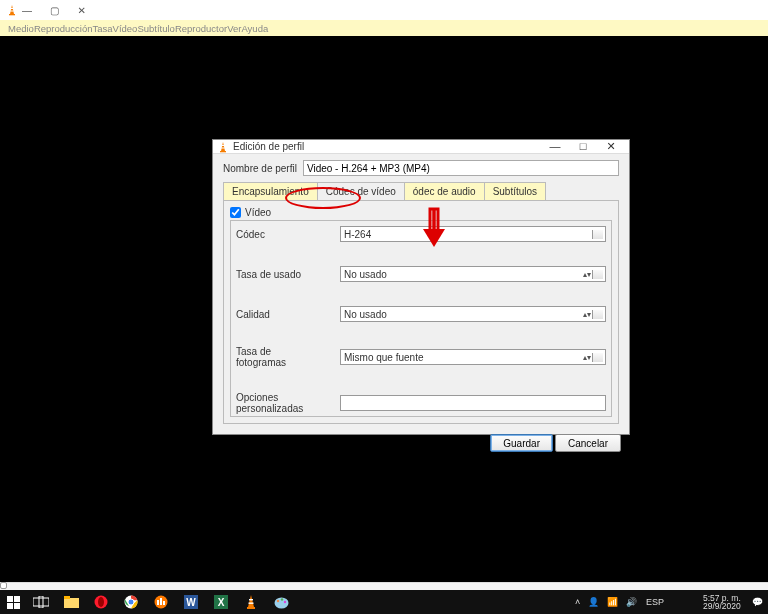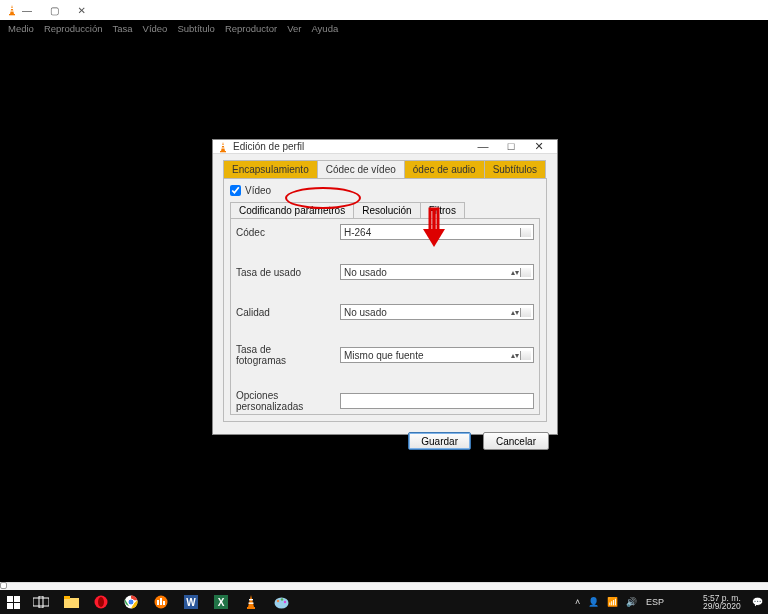--- a/index.html
+++ b/index.html
@@ -4,59 +4,59 @@
 <style>
 * { box-sizing: border-box; margin: 0; padding: 0; font-family: "Segoe UI", Tahoma, sans-serif; }
 body { width: 768px; height: 614px; overflow: hidden; background: #fff; position: relative; }
 
 
 .vlc-window { position: absolute; inset: 0; background: #fff; display: flex; flex-direction: column; }
 .vlc-titlebar { height: 20px; background: #fff; display: flex; align-items: center; padding: 0 6px; font-size: 10px; color: #888; }
 .vlc-titlebar .cone { width: 12px; height: 12px; margin-right: 4px; display:inline-flex; align-items:center; justify-content:center;}
 .vlc-titlebar .title { flex: 1; }
 .vlc-titlebar .winbtns { display: flex; gap: 18px; color: #555; font-size: 10px; }
-.vlc-menubar { height: 16px; background: #000000; display: flex; gap: 10px; padding: 0 8px; font-size: 9.5px; color: #888; align-items: center; }
+.vlc-menubar { height: 16px; background: #fef9c3; display: flex; padding: 0 8px; font-size: 9.5px; color: #888; align-items: center; }
 .vlc-video { flex: 1; background: #000; }
 .vlc-timeline { height: 8px; background: #f4f4f4; position: relative; border-top:1px solid #ddd;}
 .vlc-timeline .knob { position:absolute; left:0; top:-1px; width:7px; height:7px; border:1px solid #999; background:#fff; border-radius:2px;}
 .vlc-controls { height: 24px; background: #efefef; display: flex; align-items: center; padding: 0 6px; gap: 2px; }
 .ctrl-btn { width: 20px; height: 18px; border: 1px solid #ccc; background: linear-gradient(#fff,#eee); border-radius: 2px; display: flex; align-items: center; justify-content: center; font-size: 9px; color: #444; }
 .ctrl-sep { width: 6px; }
 .ctrl-group { display:flex; gap:2px; }
 .vol { margin-left: auto; display: flex; align-items: center; gap: 3px; }
 .vol .speaker { font-size: 11px; color: #777; }
 .vol .bar { width: 38px; height: 10px; background: linear-gradient(90deg,#6c3,#fc0,#f60); clip-path: polygon(0 70%,100% 0,100% 100%,0 100%); }
 .vol .pct { font-size: 9px; color: #777; }
 
 
-.dialog { position: absolute; left: 212px; top: 139px; width: 346px; height: 296px; background: #f0f0f0; border: 1px solid #888; box-shadow: 2px 2px 6px rgba(0,0,0,.3); display:flex; flex-direction:column;}
+.dialog { position: absolute; left: 212px; top: 139px; width: 418px; height: 296px; background: #f0f0f0; border: 1px solid #888; box-shadow: 2px 2px 6px rgba(0,0,0,.3); display:flex; flex-direction:column;}
 .dlg-titlebar { height: 20px; background: #fff; display: flex; align-items: center; padding: 0 4px; font-size: 10px; color: #333; border-bottom:1px solid #ddd;}
 .dlg-titlebar .cone { width:12px; height:12px; margin-right:4px;}
 .dlg-titlebar .t { flex: 1; font-weight:400;}
 .dlg-titlebar .wb { display:flex; }
 .dlg-titlebar .wb span { width:28px; text-align:center; font-size:11px; color:#333;}
 .dlg-body { padding: 6px 10px 4px 10px; display:flex; flex-direction:column; flex:1;}
 .field-row { display:flex; align-items:center; margin-bottom:6px; gap:6px; font-size:10px; color:#333;}
 .field-row input[type=text]{ flex:1; height:16px; border:1px solid #aaa; background:#fff; padding:0 3px; font-size:10px;}
 .tabs { display:flex; font-size:10px; color:#333; border-bottom:1px solid #bbb; }
-.tab { padding:3px 8px; background:#eab308; border:1px solid #bbb; border-bottom:none; margin-right:-1px; position:relative;}
+.tab { padding:3px 8px; background:#fef9c3; border:1px solid #bbb; border-bottom:none; margin-right:-1px; position:relative;}
 .tab.active { background:#f0f0f0; }
 .tab-pane { border:1px solid #bbb; border-top:none; padding:4px 6px 6px 6px; background:#f0f0f0; flex:1; display:flex; flex-direction:column;}
 .chk { display:flex; align-items:center; gap:4px; font-size:10px; color:#333; margin:2px 0;}
 .chk input{ width:11px; height:11px; }
 .subtabs { display:flex; font-size:10px; margin-top:4px; }
 .subtab { padding:2px 8px; background:#eee; border:1px solid #bbb; border-bottom:none; margin-right:-1px;}
 .subtab.active { background:#f0f0f0;}
 .form { border:1px solid #bbb; padding:5px 5px 2px 5px; display:grid; grid-template-columns: 80px 1fr; row-gap:3px; column-gap:6px; font-size:10px; color:#333; align-items:center;gap:24px;}
 .form select,.form .combo,.form input.txt{ height:16px; border:1px solid #999; background:#fff; font-size:10px; padding:0 3px; width:100%;}
 .combo { display:flex; align-items:center; padding-right:15px; position:relative;}
 .combo::after{ content:""; position:absolute; right:2px; top:3px; width:10px; height:9px; border-left:1px solid #999; background:linear-gradient(#fafafa,#e3e3e3);}
 .combo .spinner{ position:absolute; right:14px; font-size:8px; color:#555;}
 .combo .val{ color:#333; }
-.btnrow { display:flex; justify-content:flex-end; gap:12px; padding:6px 8px;}
+.btnrow { display:flex; justify-content:flex-end; gap:2px; padding:6px 8px;}
 .btn { height:18px; padding:0 12px; font-size:10px; background:linear-gradient(#fdfdfd,#e6e6e6); border:1px solid #8a8a8a; border-radius:2px; display:flex; align-items:center;}
 .btn.primary{ border:1px solid #3b78b5; box-shadow:0 0 0 1px #7db2e8 inset;}
 
 
 .anno-circle { position:absolute; left:285px; top:187px; width:76px; height:22px; border:2.5px solid #d00; border-radius:50%; pointer-events:none;}
 .anno-arrow { position:absolute; left:419px; top:205px; pointer-events:none;}
 
 
 .taskbar { position:absolute; left:0; bottom:0; width:100%; height:24px; background:#111; display:flex; align-items:center; color:#fff;}
 .taskbar .start{ width:26px; height:100%; display:flex; align-items:center; justify-content:center;}
@@ -139,36 +139,35 @@
         </svg>
       </span>
     <span class="t">Edición de perfil</span>
     <span class="wb">
       <span>—</span>
       <span>□</span>
       <span>✕</span>
     </span>
   </div>
   <div class="dlg-body">
+    <div class="field-row">
+      <span>Nombre de perfil</span>
+      <input type="text" value="Video - H.264 + MP3 (MP4)" style="">
+    </div>
     <div class="tabs">
       <div class="tab">Encapsulamiento</div>
       <div class="tab active">Códec de vídeo</div>
       <div class="tab">ódec de audio</div>
       <div class="tab">Subtítulos</div>
     </div>
     <div class="tab-pane">
       <label class="chk">
           <input type="checkbox" checked="" style="">
           <span>Vídeo</span>
         </label>
-      <div class="subtabs">
-        <div class="subtab active">Codificando parámetros</div>
-        <div class="subtab">Resolución</div>
-        <div class="subtab">Filtros</div>
-      </div>
       <div class="form">
         <span>Códec</span>
         <div class="combo">
             <span class="val" style="margin-right:auto">H-264</span>
           </div>
         <span>Tasa de usado</span>
         <div class="combo">
             <span class="val">No usado</span>
             <span class="spinner">▴▾</span>
           </div>

